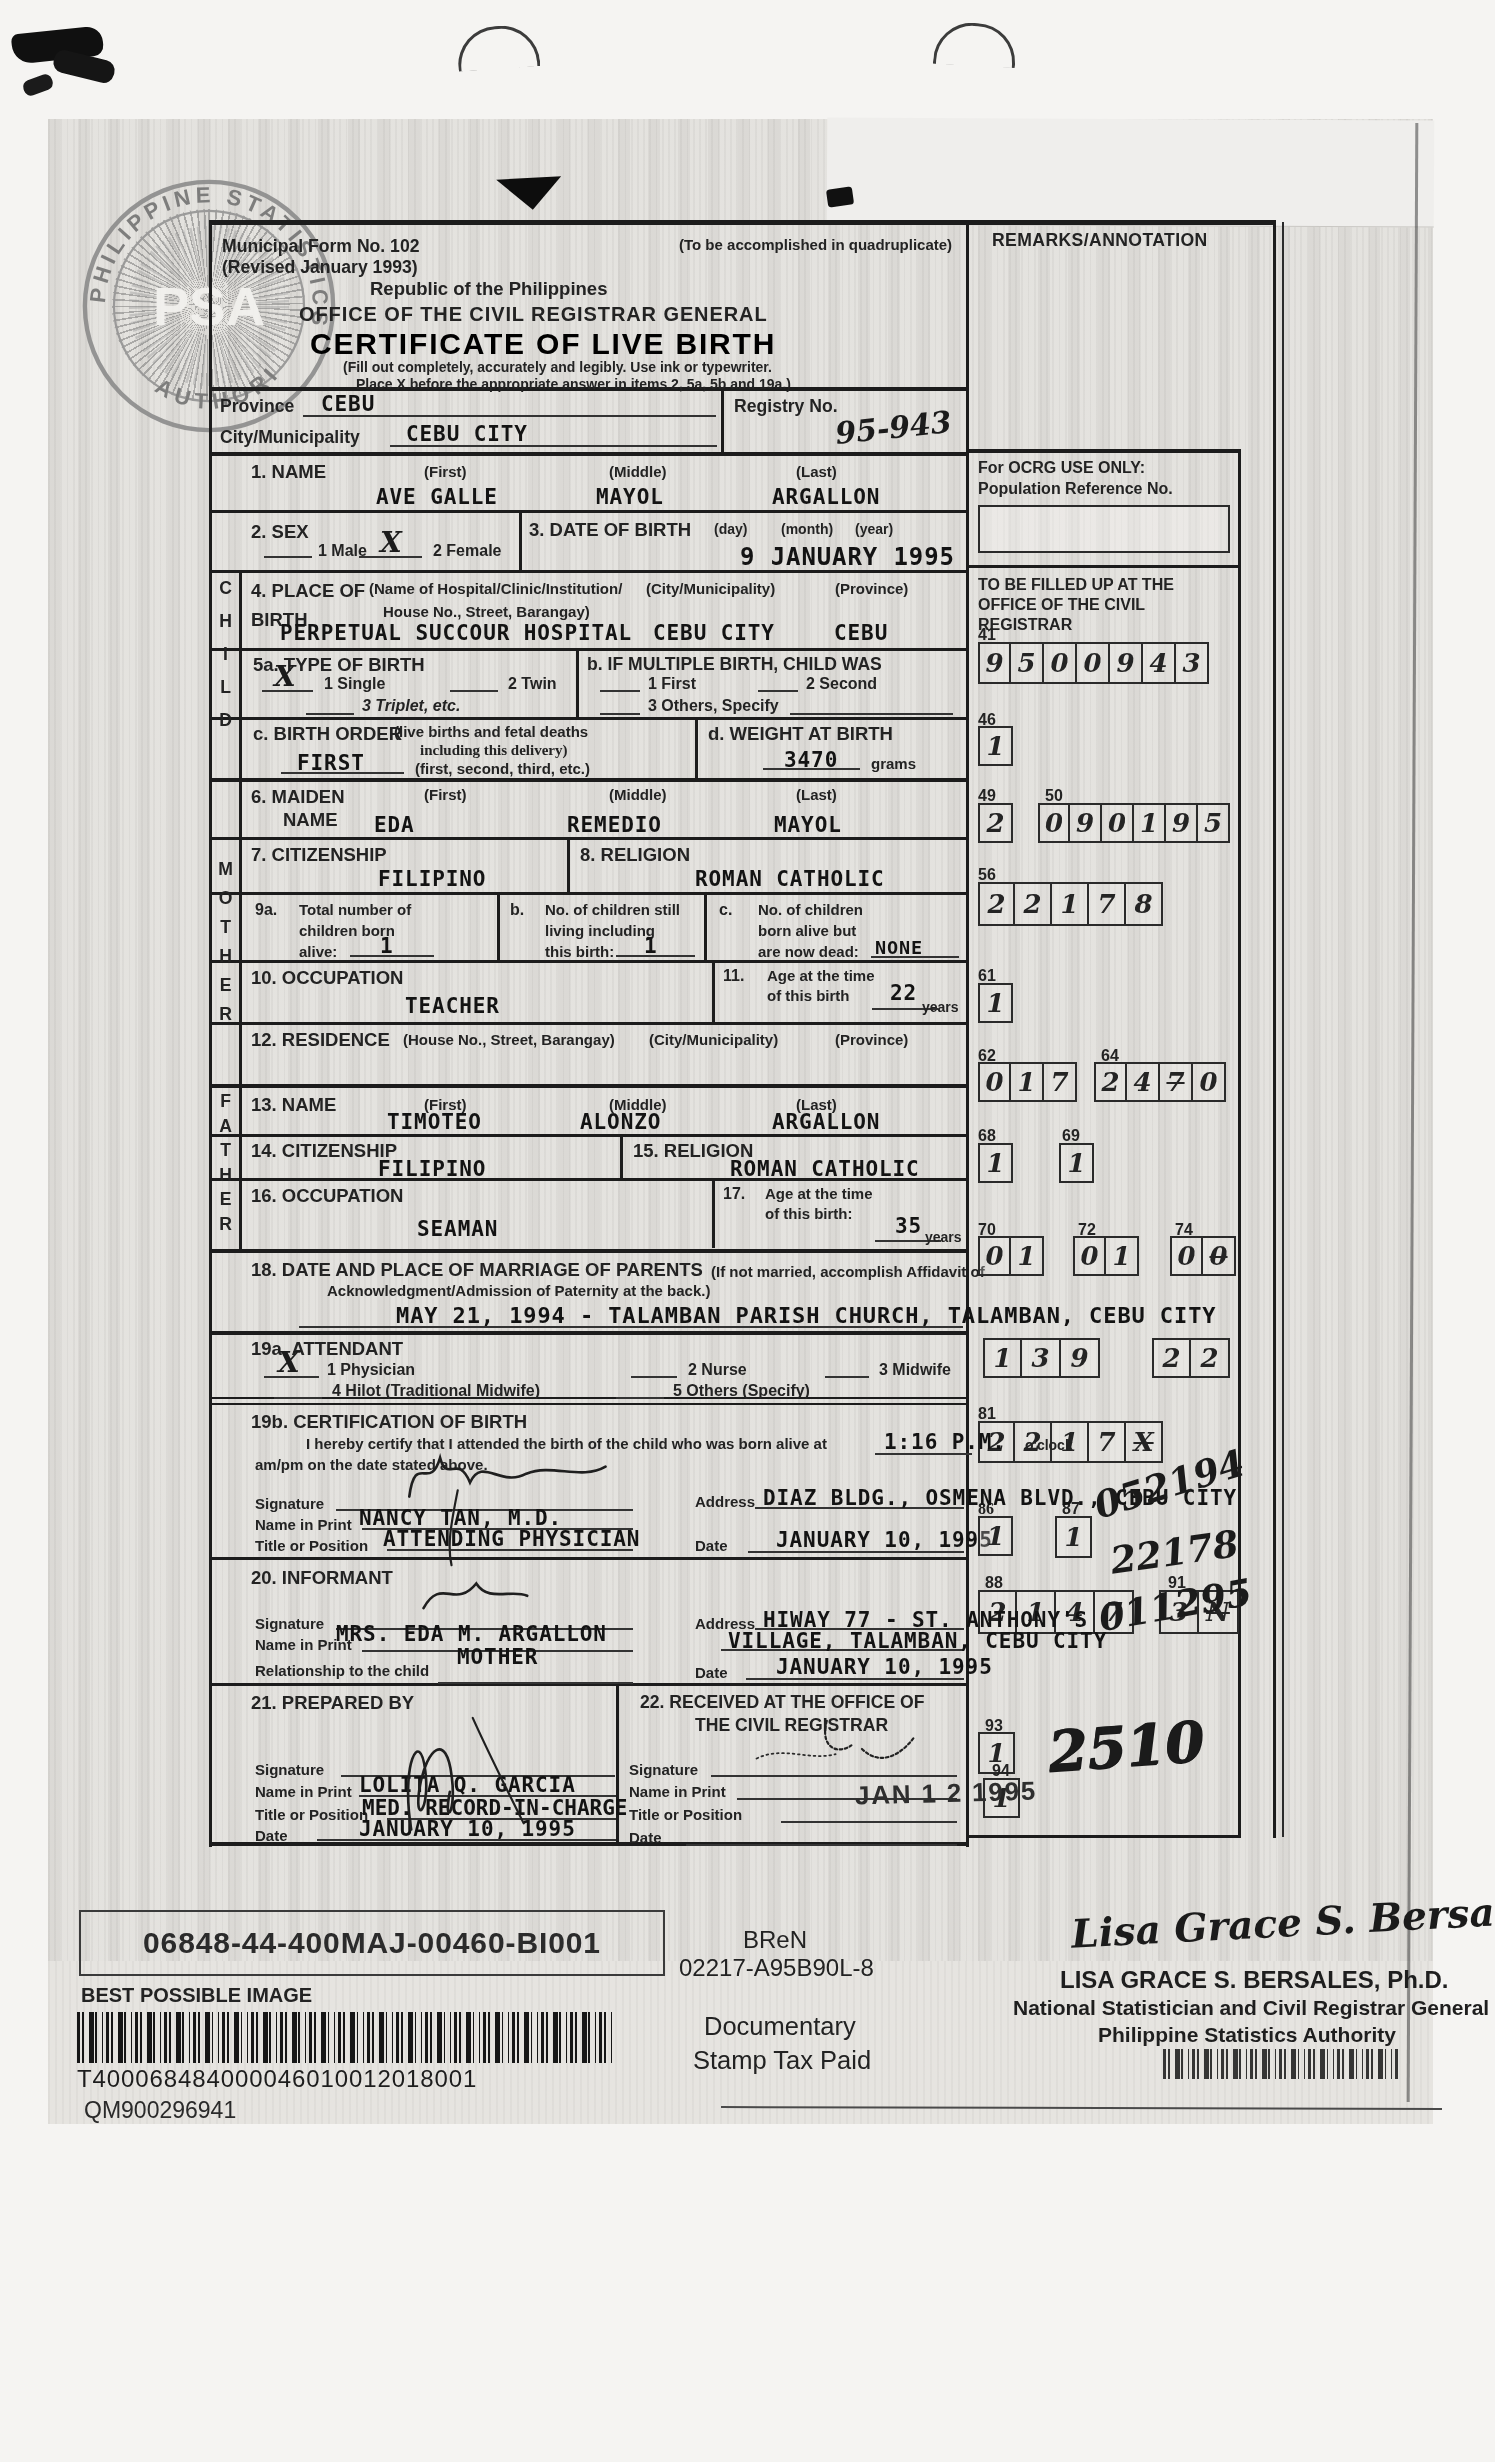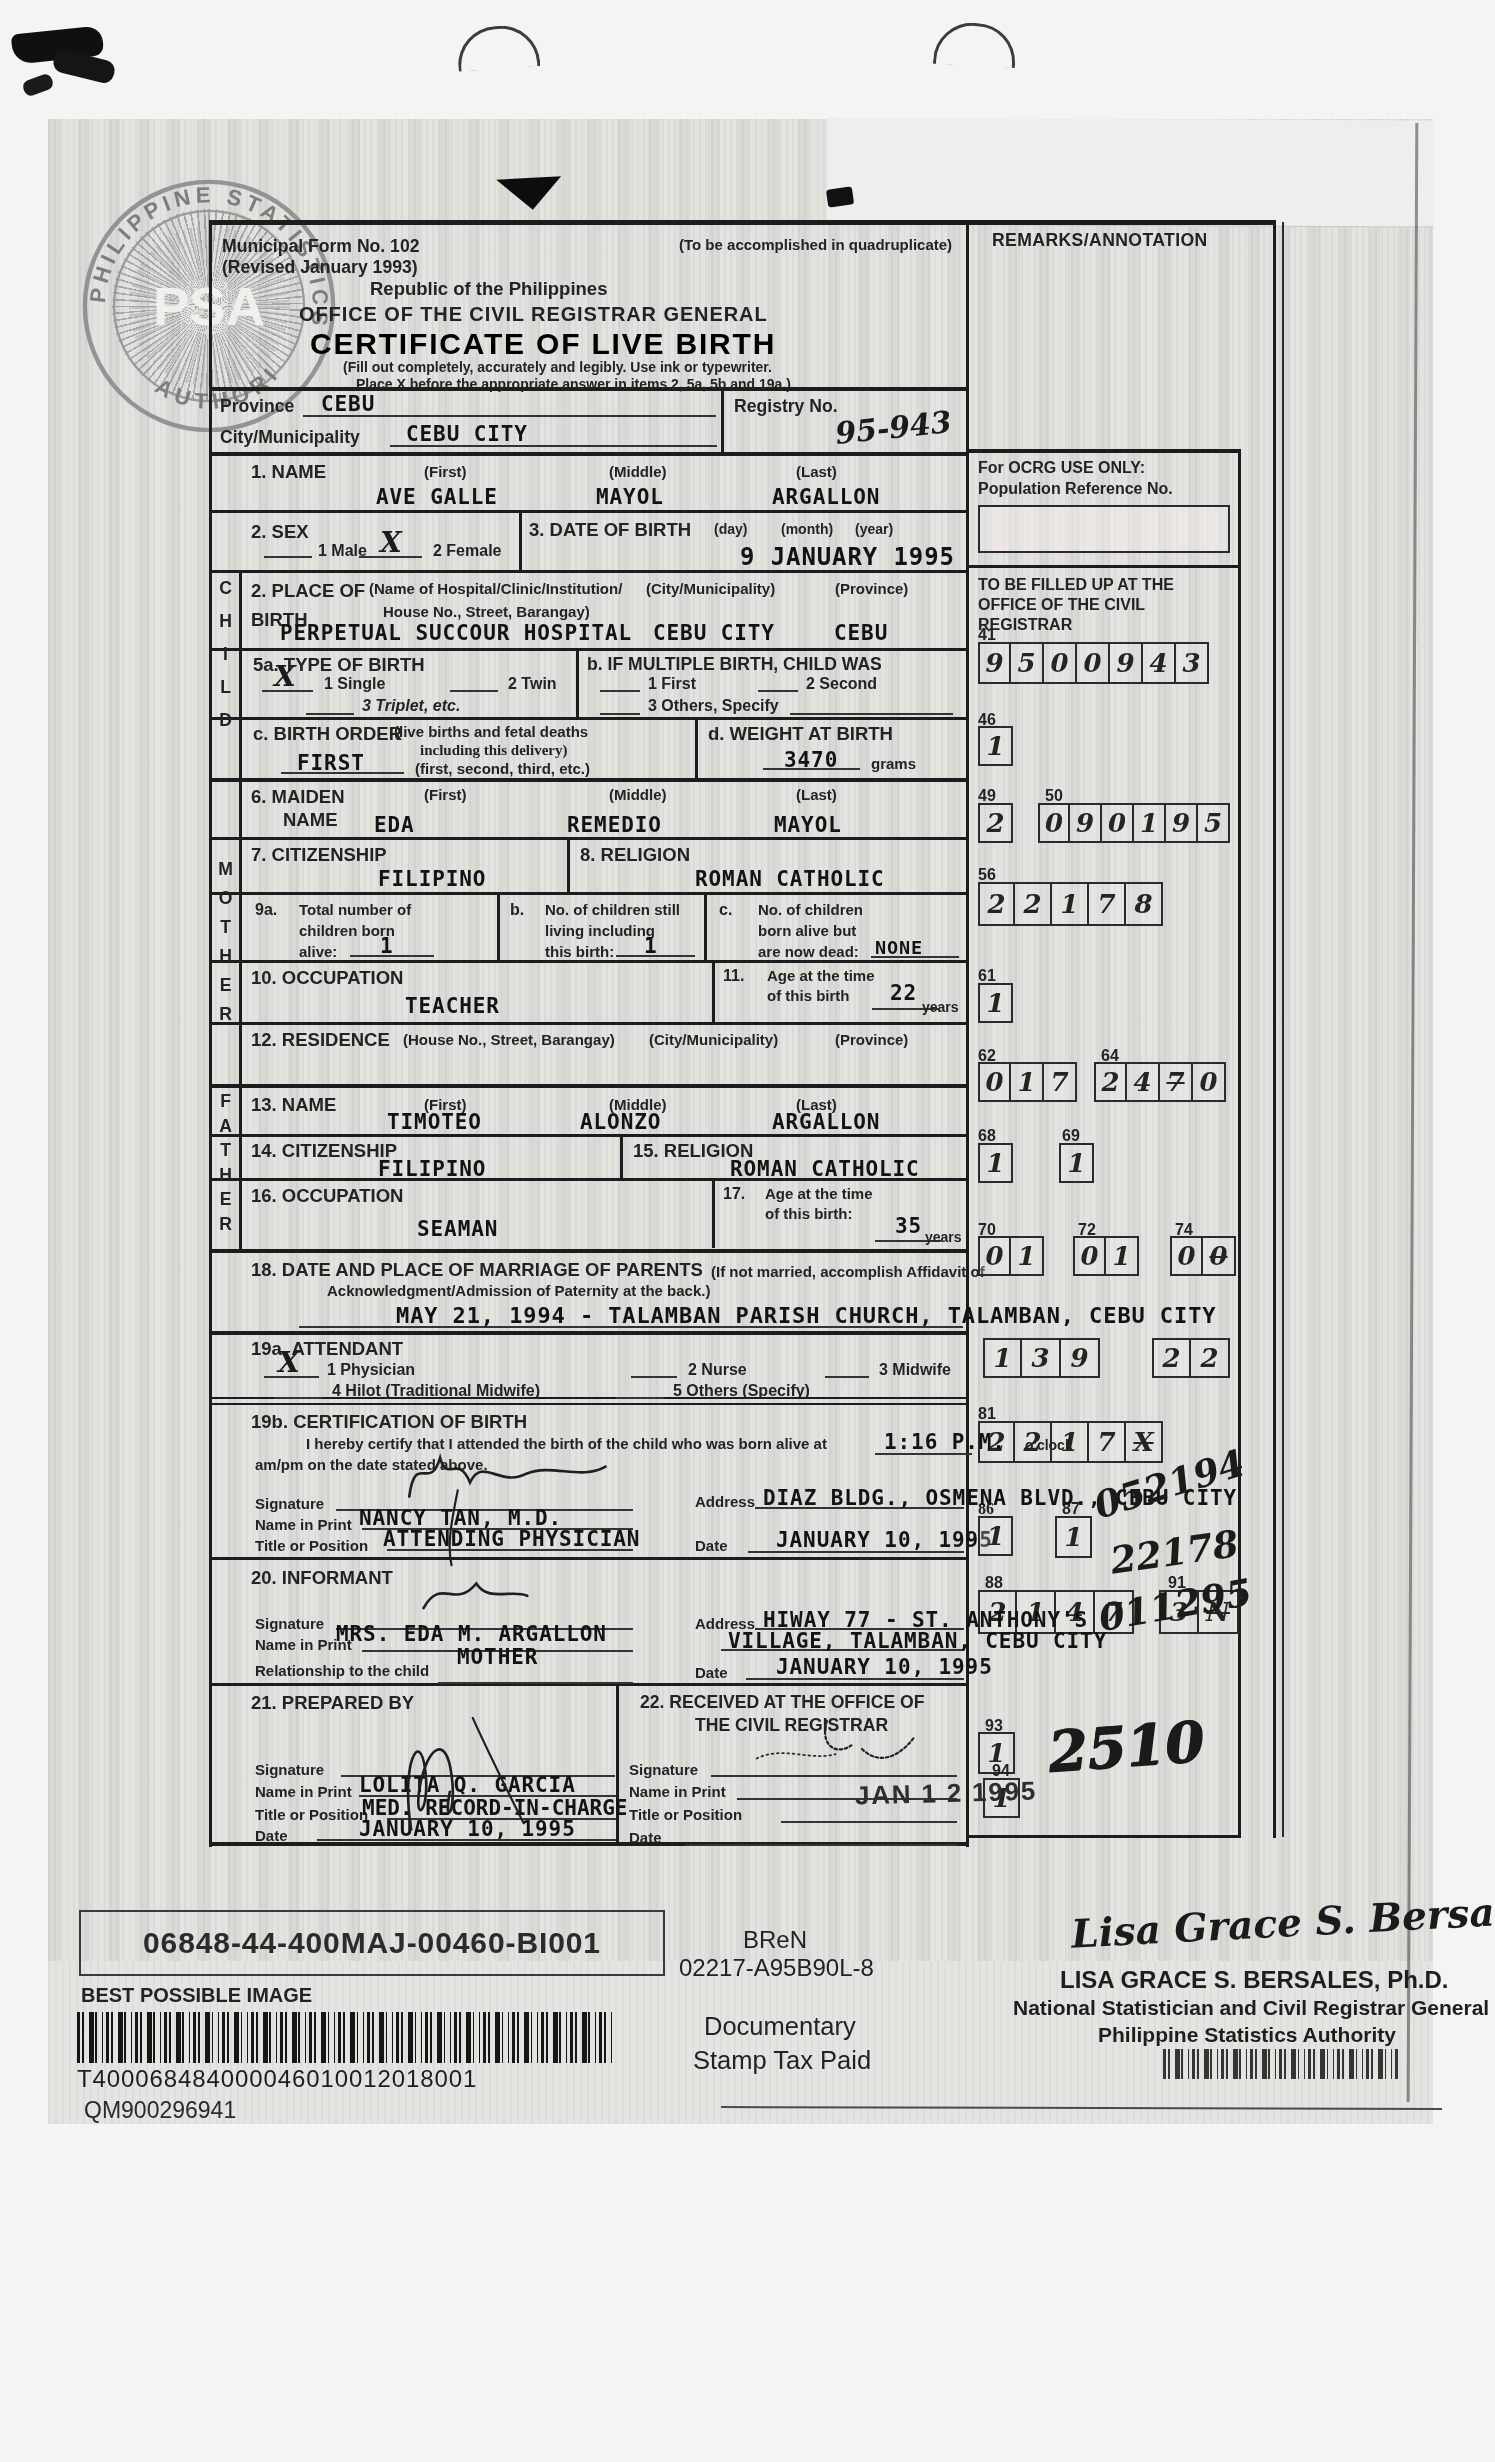--- a/index.html
+++ b/index.html
@@ -167,21 +167,21 @@
   <div class="a L s18" style="left:318px;top:542px;">1 Male</div>
   <div class="a u" style="left:359px;top:538px;width:63px;height:17.6px;"></div>
   <div class="a H" style="left:380px;top:526px;font-size:28px;">X</div>
   <div class="a L s18" style="left:433px;top:542px;">2 Female</div>
   <div class="a L s21" style="left:529px;top:519px;">3.  DATE OF BIRTH</div>
   <div class="a L s16" style="left:714px;top:521px;">(day)</div>
   <div class="a L s16" style="left:781px;top:521px;">(month)</div>
   <div class="a L s16" style="left:855px;top:521px;">(year)</div>
   <div class="a T" style="left:740px;top:543px;font-size:24px;">9 JANUARY 1995</div>
 
-  <div class="a L s21" style="left:251px;top:580px;">2.  PLACE OF</div>
+  <div class="a L s21" style="left:251px;top:580px;">4.  PLACE OF</div>
   <div class="a L s21" style="left:251px;top:609px;">BIRTH</div>
   <div class="a L s17" style="left:369px;top:580px;">(Name of Hospital/Clinic/Institution/</div>
   <div class="a L s17" style="left:383px;top:603px;">House No., Street, Barangay)</div>
   <div class="a L s17" style="left:646px;top:580px;">(City/Municipality)</div>
   <div class="a L s17" style="left:835px;top:580px;">(Province)</div>
   <div class="a T" style="left:280px;top:621px;">PERPETUAL SUCCOUR HOSPITAL</div>
   <div class="a T" style="left:653px;top:621px;">CEBU CITY</div>
   <div class="a T" style="left:834px;top:621px;">CEBU</div>
 
   <div class="a L s21" style="left:253px;top:654px;">5a.  TYPE OF BIRTH</div>

